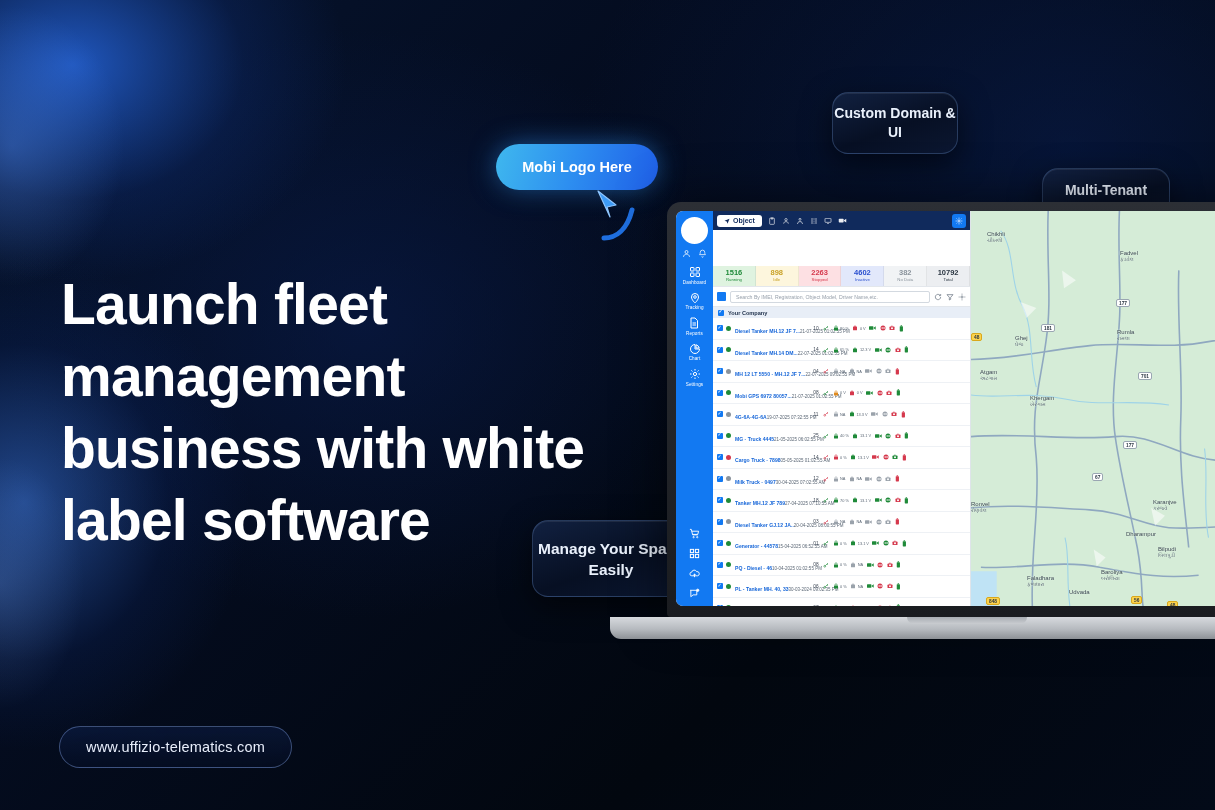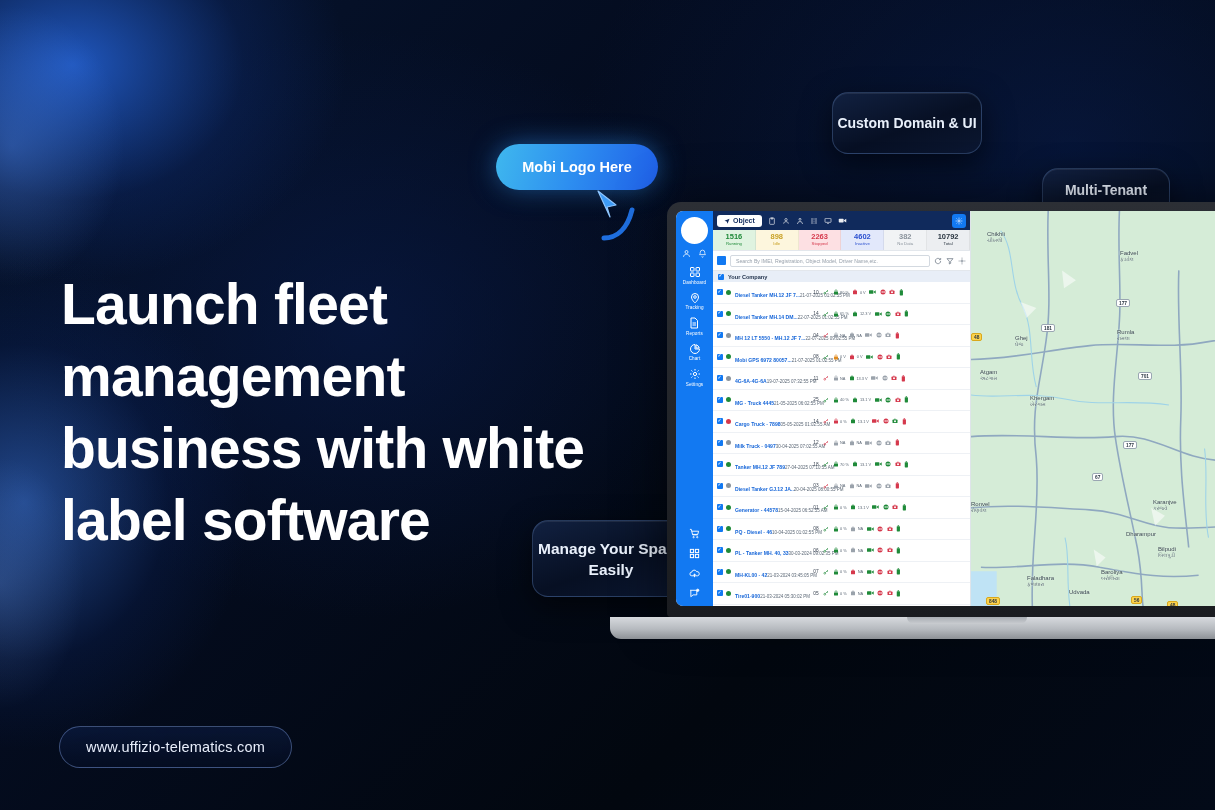--- a/index.html
+++ b/index.html
@@ -52,21 +52,21 @@
   }
   
   .callout {
     position:absolute; border-radius:16px;
     display:flex; align-items:center; justify-content:center; text-align:center;
     color:#e9f0fb; font-size:14px; font-weight:700; line-height:19px;
     background:linear-gradient(160deg, rgba(18,34,66,.96) 0%, rgba(7,16,36,.97) 55%, rgba(12,24,50,.96) 100%);
     border:1px solid rgba(120,160,225,.28);
     box-shadow:0 10px 30px rgba(0,0,0,.55), inset 0 1px 0 rgba(255,255,255,.08);
   }
-  #callout-domain { left:832px; top:92px;  width:150px; height:62px; }
+  #callout-domain { left:832px; top:92px;  width:126px; height:62px; }
   #callout-tenant { left:1042px; top:168px; width:128px; height:64px; }
   #callout-space  { left:532px; top:520px; width:158px; height:77px; font-size:15.5px; line-height:21px; }
   
   .arrow-svg { position:absolute; left:594px; top:188px; width:60px; height:56px; }
   
   .laptop { position:absolute; left:667px; top:202px; width:600px; height:455px; }
   .lid {
     position:absolute; left:0; top:0; width:600px; height:415px;
     background:linear-gradient(180deg,#2c2f35 0%,#1a1c20 100%);
     border-radius:14px 14px 4px 4px;
@@ -103,21 +103,21 @@
   .sb-ico svg { display:block; }
   
   .panel { width:258px; flex:0 0 258px; background:#fff; display:flex; flex-direction:column;
            border-right:1px solid #dfe4ea; }
   .topbar { height:19px; background:#102a5c; display:flex; align-items:center; padding:0 4px; gap:6px; }
   .tab-obj { background:#fff; color:#102a5c; font-size:7px; font-weight:700;
              border-radius:3px; padding:2.5px 7px; display:flex; align-items:center; gap:3px; }
   .topbar-ico { opacity:.92; }
   .gear-box { margin-left:auto; width:14px; height:14px; border-radius:3px; background:#1279f2;
               display:flex; align-items:center; justify-content:center; }
-  .stats { display:flex; height:21px; border-bottom:1px solid #e3e7ec; }
+  .stats { display:flex; height:21px; border-bottom:1px solid #e3e7ec;margin-top:36px; }
   .stat { flex:1; display:flex; flex-direction:column; align-items:center; justify-content:center;
           border-right:1px solid rgba(0,0,0,.06); }
   .stat .v { font-size:7.5px; font-weight:700; line-height:8px; }
   .stat .k { font-size:4.3px; line-height:6px; }
   .searchrow { height:20px; display:flex; align-items:center; gap:4px; padding:0 4px;
                border-bottom:1px solid #e3e7ec; }
   .sq { width:9px; height:9px; background:#1279f2; border-radius:1px; flex:0 0 9px; }
   .searchbox { flex:1; height:12px; border:1px solid #d3d9e0; border-radius:2px;
                font-size:5.2px; color:#97a0ab; display:flex; align-items:center; padding-left:5px; }
   .companyrow { height:11px; background:#e8eef7; display:flex; align-items:center; gap:4px;

